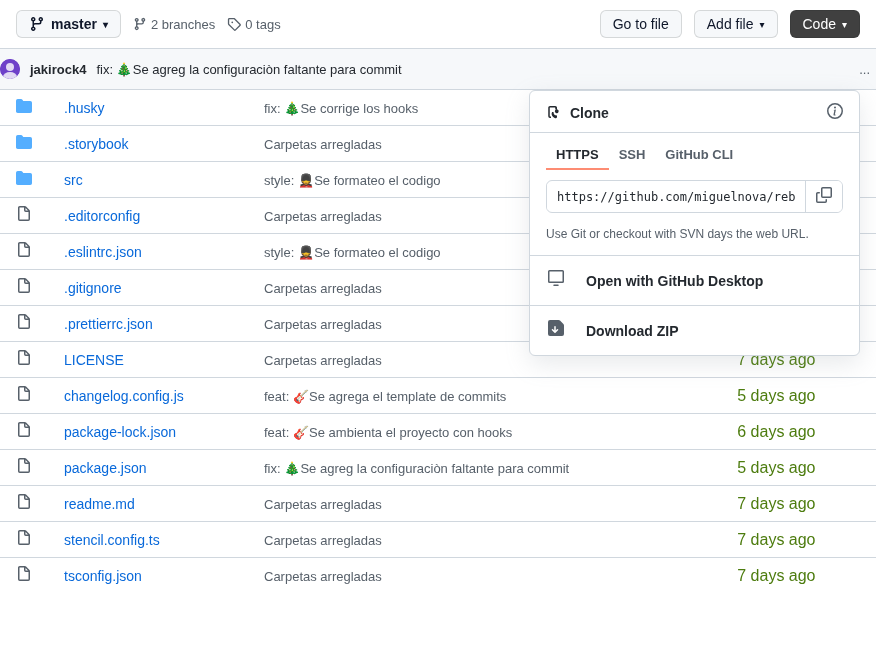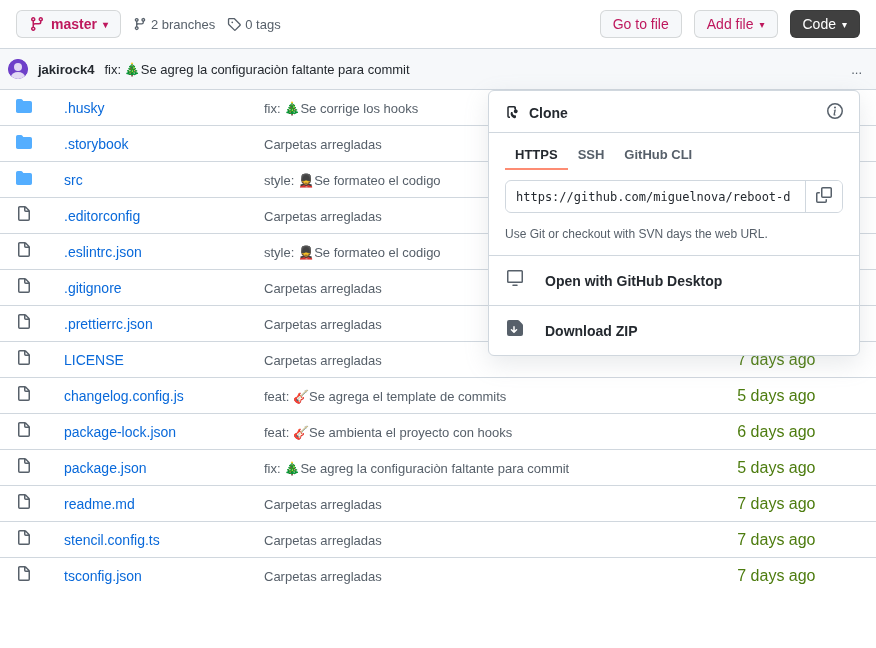--- a/index.html
+++ b/index.html
@@ -25,21 +25,21 @@
       display: inline-flex;
       align-items: center;
       gap: 6px;
       padding: 5px 12px;
       border-radius: 6px;
       border: 1px solid rgba(27,31,36,0.15);
       background: #f6f8fa;
       font-size: 14px;
       cursor: pointer;
       font-weight: 500;
-      color: #be185d;
+      color: #0f172a;
     }
 
     .btn-green {
       background: #404040;
       color: #fff;
       border-color: rgba(27,31,36,0.15);
     }
 
     .branch-btn {
       font-weight: 600;
@@ -60,21 +60,21 @@
       gap: 4px;
     }
 
     .spacer { flex: 1; }
 
     
     .commit-row {
       display: flex;
       align-items: center;
       gap: 10px;
-      padding: 10px 8px;
+      padding: 10px 0;
       border-bottom: 1px solid #d0d7de;
       background: #f6f8fa;
     }
     .avatar {
       width: 20px;
       height: 20px;
       border-radius: 50%;
       background: #6e40c9;
       overflow: hidden;
       flex-shrink: 0;
@@ -110,21 +110,21 @@
     }
     .file-name { font-size: 14px; color: #0969da; }
     .file-commit { color: #57606a; font-size: 13px; }
     .file-time { color: #4d7c0f; font-size: 16px; text-align: center; white-space: nowrap; }
 
     
     .clone-dropdown {
       position: absolute;
       top: 0;
       right: 16px;
-      width: 372px;
+      width: 331px;
       background: #fff;
       border: 1px solid #d0d7de;
       border-radius: 6px;
       box-shadow: 0 8px 24px rgba(140,149,159,0.2);
       z-index: 100;
     }
     .clone-header {
       display: flex;
       align-items: center;
       justify-content: space-between;

